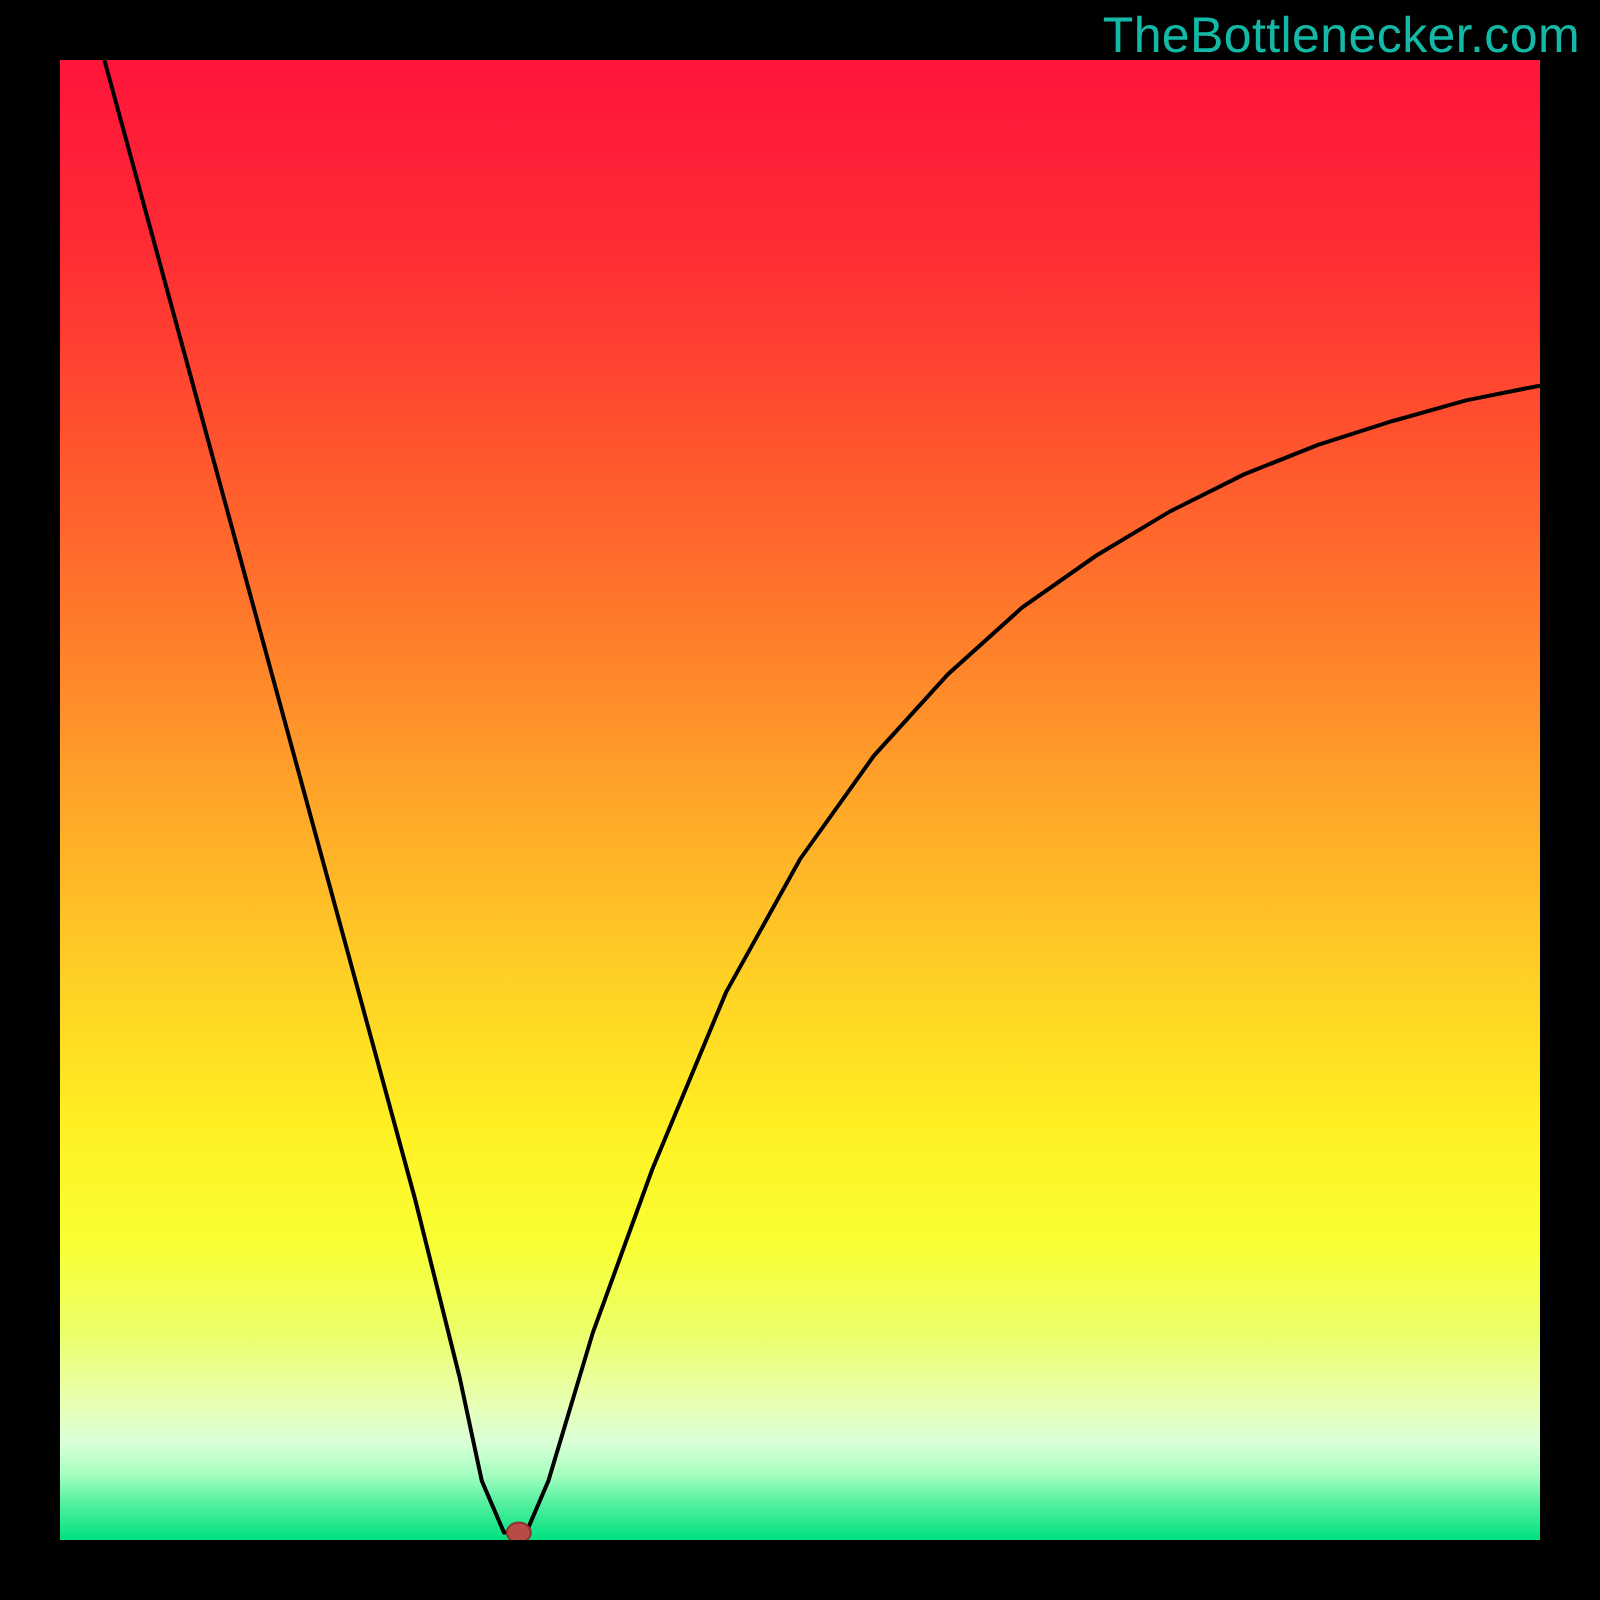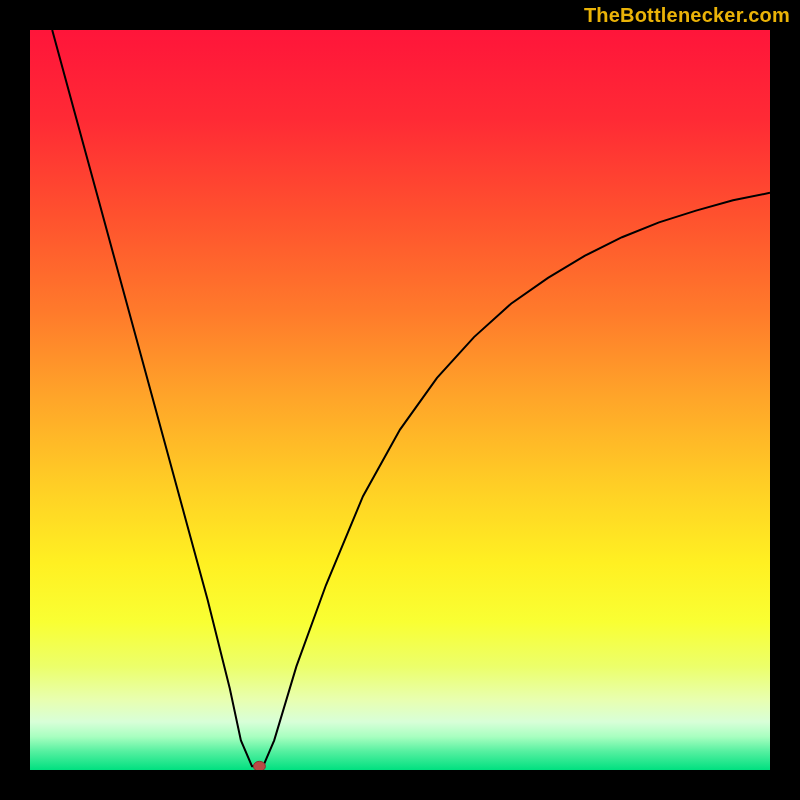--- a/index.html
+++ b/index.html
@@ -13,23 +13,23 @@
   .outer {
     width: 800px;
     height: 800px;
     background: #000;
     position: relative;
   }
   .watermark {
     position: absolute;
     top: 4px;
     right: 10px;
-    color: #eab308;
-    font-size: 20px;
-    font-weight: 700;
+    color: #14b8a6;
+    font-size: 25px;
+    font-weight: 400;
     letter-spacing: 0.2px;
   }
   .plot {
     position: absolute;
     left: 30px;
     top: 30px;
     width: 740px;
     height: 740px;
     overflow: hidden;
   }

